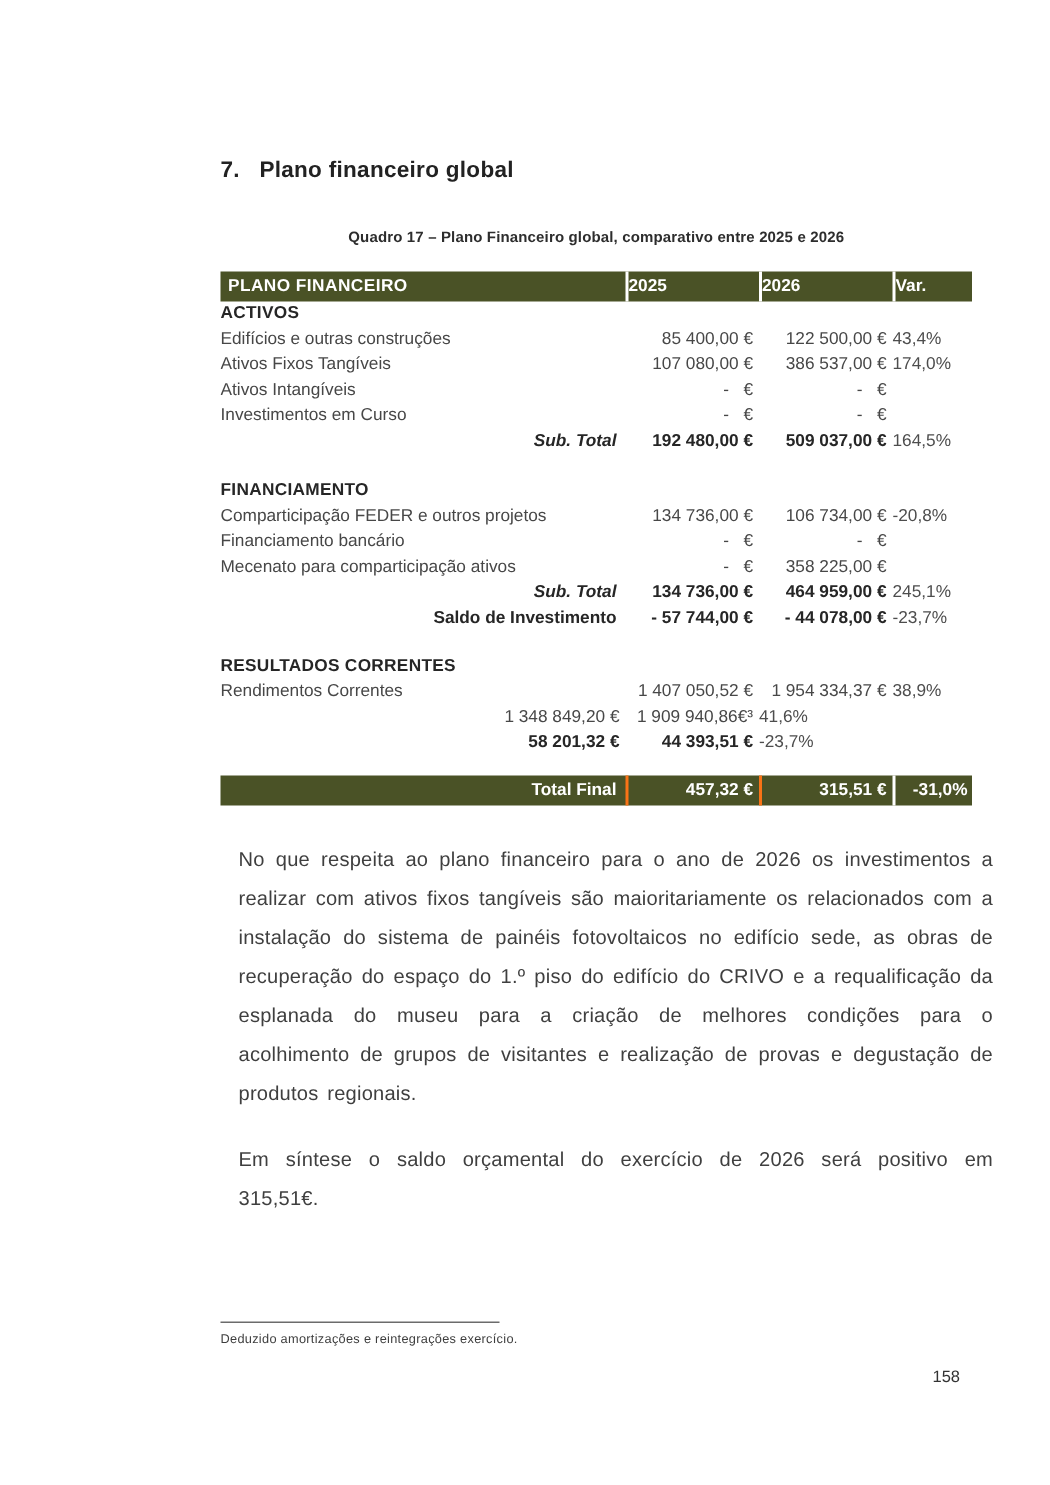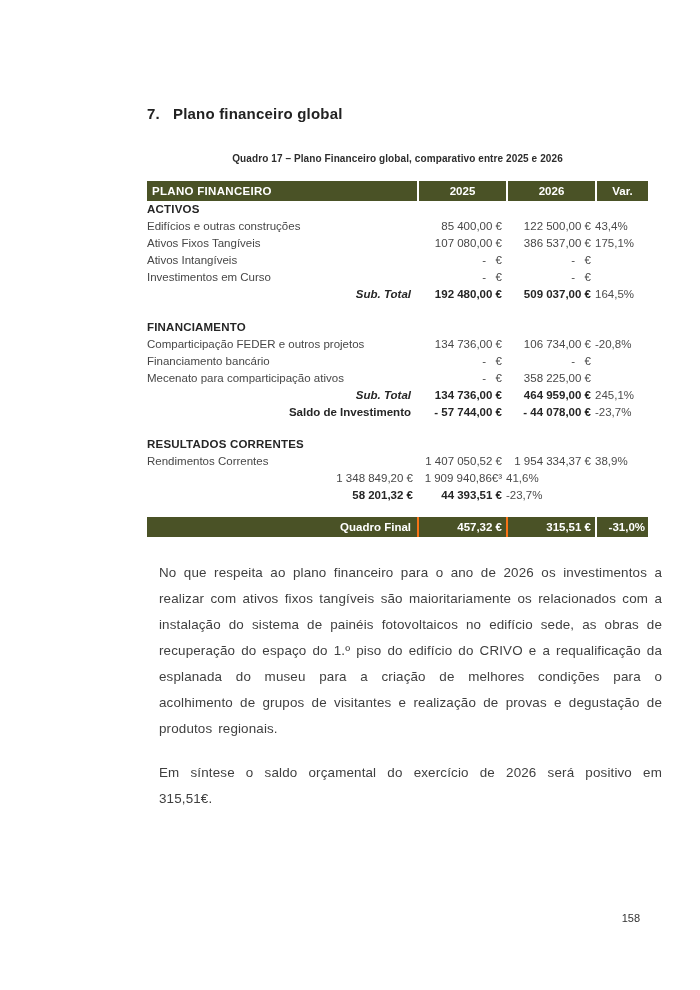--- a/index.html
+++ b/index.html
@@ -37,21 +37,21 @@
   }
   .thead, .final {
     display:grid;
     grid-template-columns:270px 89px 89px 53px;
     height:20px; line-height:20px;
     color:#ffffff; font-weight:bold; font-size:11.5px;
     background:#4a5226;
   }
   .thead .th, .final .td { overflow:hidden; }
   .thead .c1 { padding-left:5px; text-align:left; letter-spacing:0.3px; }
-  .thead .c2, .thead .c3, .thead .c4 { text-align:center; border-left:2px solid #ffffff; }
+  .thead .c2, .thead .c3, .thead .c4 { text-align:left; border-left:2px solid #ffffff; }
   .td { overflow:hidden; white-space:nowrap; }
   .lbl { text-align:left; color:#474747; }
   .num { text-align:right; padding-right:4px; color:#474747; }
   .var { text-align:left; padding-right:3px; color:#4d4d4d; }
   .sec .lbl { grid-column:1 / -1; font-weight:bold; color:#262626; letter-spacing:0.2px; }
   .sub .lbl { text-align:right; padding-right:6px; font-weight:bold; font-style:italic; color:#262626; }
   .sub .num { font-weight:bold; color:#262626; }
   .tot .lbl { text-align:right; padding-right:6px; font-weight:bold; color:#262626; }
   .tot .num { font-weight:bold; color:#262626; }
   .sp16 { height:16px; } .sp15 { height:15px; } .sp13 { height:13px; }
@@ -104,21 +104,21 @@
     <div class="tr item">
       <div class="td lbl">Edifícios e outras construções</div>
       <div class="td num">85 400,00 €</div>
       <div class="td num">122 500,00 €</div>
       <div class="td var">43,4%</div>
     </div>
     <div class="tr item">
       <div class="td lbl">Ativos Fixos Tangíveis</div>
       <div class="td num">107 080,00 €</div>
       <div class="td num">386 537,00 €</div>
-      <div class="td var">175,1%</div>
+      <div class="td var">174,0%</div>
     </div>
     <div class="tr item">
       <div class="td lbl">Ativos Intangíveis</div>
       <div class="td num">-&nbsp;&nbsp;&nbsp;€</div>
       <div class="td num">-&nbsp;&nbsp;&nbsp;€</div>
       <div class="td var"></div>
     </div>
     <div class="tr item">
       <div class="td lbl">Investimentos em Curso</div>
       <div class="td num">-&nbsp;&nbsp;&nbsp;€</div>
@@ -186,29 +186,33 @@
     </div>
     <div class="tr sub">
       <div class="td num">58 201,32 €</div>
       <div class="td num">44 393,51 €</div>
       <div class="td var">-23,7%</div>
     </div>
 
     <div class="sp13"></div>
 
     <div class="final greenbar" style="background: rgb(74, 82, 38);">
-      <div class="td flbl">Quadro Final</div>
+      <div class="td flbl">Total Final</div>
       <div class="td fnum">457,32 €</div>
       <div class="td fnum">315,51 €</div>
       <div class="td fvar">-31,0%</div>
     </div>
 
   </div>
 
   <div class="bodytext">
     <p>No que respeita ao plano financeiro para o ano de 2026 os investimentos a realizar com ativos fixos tangíveis são maioritariamente os relacionados com a instalação do sistema de painéis fotovoltaicos no edifício sede, as obras de recuperação do espaço do 1.º piso do edifício do CRIVO e a requalificação da esplanada do museu para a criação de melhores condições para o acolhimento de grupos de visitantes e realização de provas e degustação de produtos regionais.</p>
     <p>Em síntese o saldo orçamental do exercício de 2026 será positivo em 315,51€.</p>
   </div>
 
+  <div class="footnote">
+    <div class="footnote-rule"></div>
+    <div class="footnote-text">Deduzido amortizações e reintegrações exercício.</div>
+  </div>
 
   <div class="pagenum">158</div>
 
 </div>
 
 </body></html>

